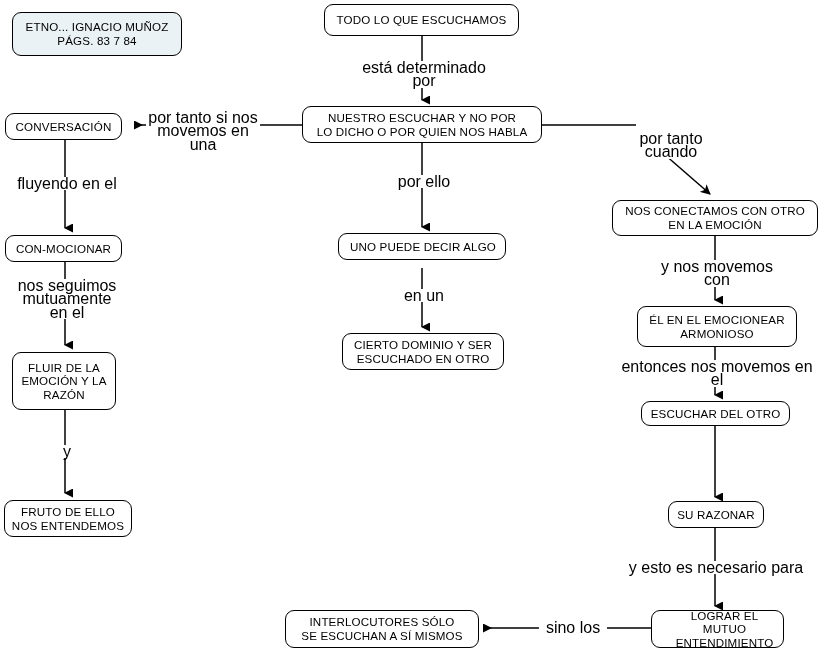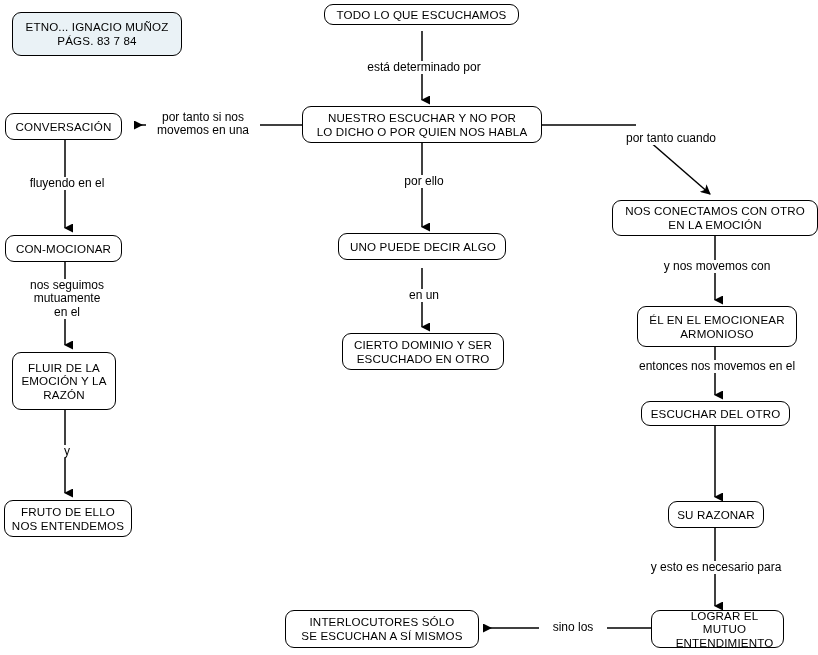--- a/index.html
+++ b/index.html
@@ -38,21 +38,21 @@
     color: #000000;
     letter-spacing: 0.15px;
     white-space: pre-line;
     padding: 2px 6px;
   }
   .node.tinted {
     background: #eaf2f6;
   }
   .edge-label {
     position: absolute;
-    font-size: 12px;
+    font-size: 16px;
     line-height: 13.4px;
     color: #000000;
     text-align: center;
     white-space: pre-line;
     background: #ffffff;
     padding: 0 2px;
   }
 </style>
 </head>
 <body>
@@ -98,21 +98,21 @@
     <line x1="715" y1="528" x2="715" y2="606" stroke="#000" stroke-width="1.5" marker-end="url(#arrowDown)"></line>
 
     <line x1="651" y1="628" x2="484" y2="628" stroke="#000" stroke-width="1.5" marker-end="url(#arrowLeft)"></line>
   </svg>
 
   <div class="node tinted" style="left:12px; top:12px; width:170px; height:44px;">
     <span>ETNO... IGNACIO MUÑOZ
 PÁGS. 83 7 84</span>
   </div>
 
-  <div class="node" style="left:324px; top:4px; width:195px; height:21px;text-align:right;">
+  <div class="node" style="left:324px; top:4px; width:195px; height:32px;text-align:right;">
     <span>TODO LO QUE ESCUCHAMOS</span>
   </div>
 
   <div class="node" style="left:302px; top:106px; width:240px; height:37px;">
     <span>NUESTRO ESCUCHAR Y NO POR
 LO DICHO O POR QUIEN NOS HABLA</span>
   </div>
 
   <div class="node" style="left:5px; top:113px; width:117px; height:27px;">
     <span>CONVERSACIÓN</span>

